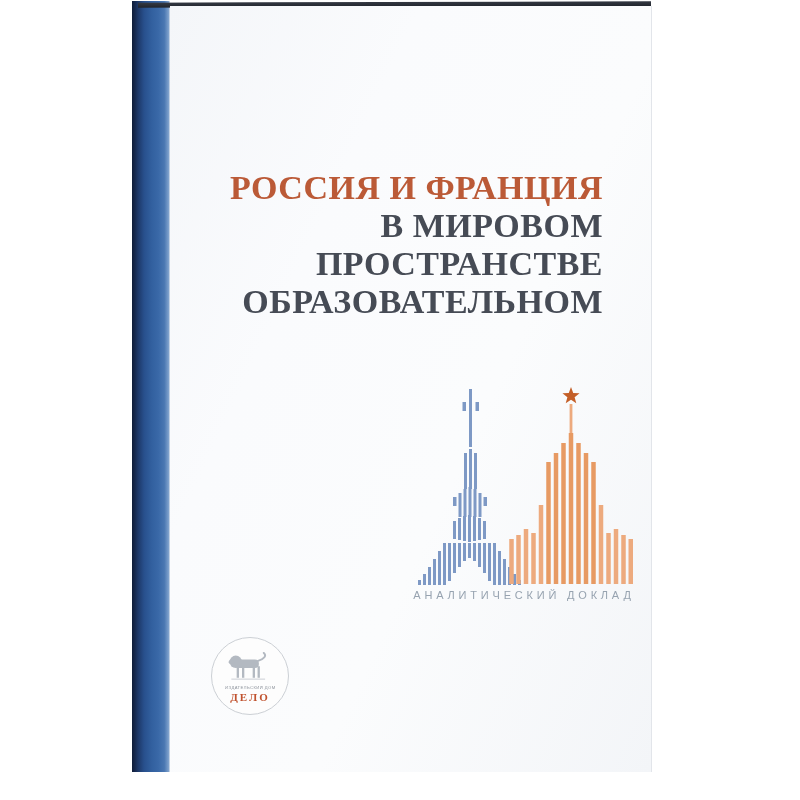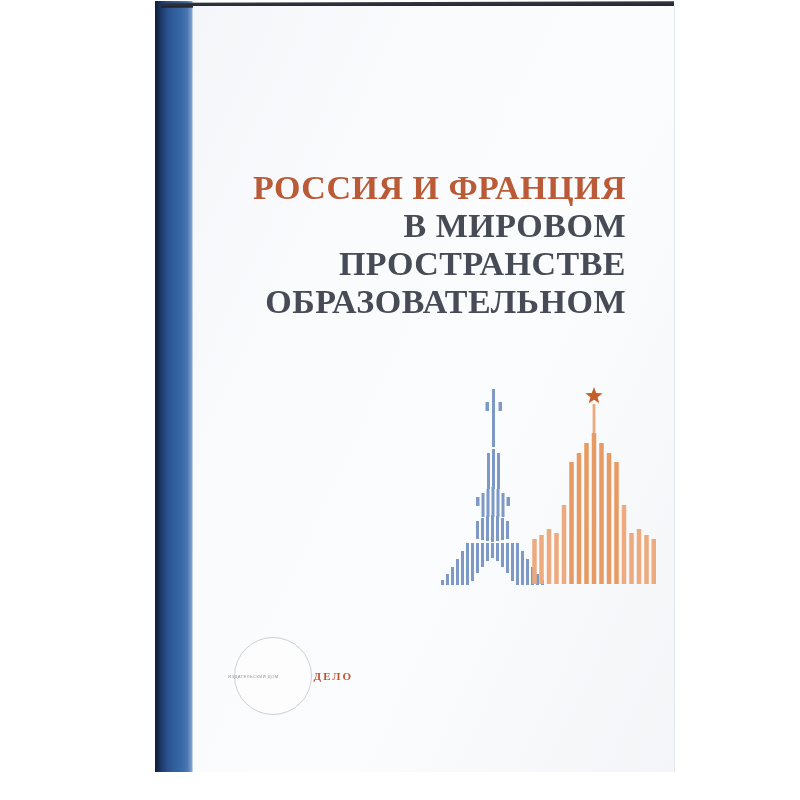--- a/index.html
+++ b/index.html
@@ -2,21 +2,21 @@
 <html><head>
 <meta charset="utf-8">
 <style>
   html,body{margin:0;padding:0;}
   body{
     width:800px;height:800px;position:relative;overflow:hidden;
     background:#ffffff;
     font-family:"Liberation Sans", sans-serif;
   }
   .book{
-    position:absolute;left:155px;top:0;width:520px;height:772px;
+    position:absolute;left:132px;top:0;width:520px;height:772px;
   }
   .book-top-edge{
     position:absolute;left:6px;top:2px;right:1px;height:5px;
     background:linear-gradient(180deg,#343943,#20242c);
     transform:rotate(-0.15deg);
   }
   .spine{
     position:absolute;left:0;top:1px;bottom:0;width:38px;
     background:linear-gradient(90deg,
       #0f1d38 0%, #16294e 8%, #1d3868 16%, #28508d 32%,
@@ -44,21 +44,21 @@
     text-align:center;
     font-size:11px;letter-spacing:3.8px;
     color:#97a3b0;white-space:nowrap;
   }
   .publisher-logo{
     position:absolute;left:41px;top:631px;width:78px;height:78px;
     border-radius:50%;
     border:1px solid #ccd0d5;
     background:#fdfdfd;
     box-sizing:border-box;
-    display:flex;flex-direction:row;align-items:center;justify-content:center;
+    display:flex;flex-direction:column;align-items:center;justify-content:center;
   }
   .logo-lion{margin-top:2px;}
   .logo-line1{
     font-size:10px;color:#8d939c;letter-spacing:1px;white-space:nowrap;
     transform:scale(0.42);transform-origin:center;height:7px;line-height:7px;
   }
   .logo-name{
     font-family:"Liberation Serif", serif;font-weight:700;
     font-size:11px;letter-spacing:2px;color:#c0522e;line-height:12px;
   }
@@ -144,20 +144,21 @@
         <rect x="37.25" y="75" width="4.5" height="122"></rect>
         <rect x="44.75" y="66" width="4.5" height="131"></rect>
         <rect x="52.25" y="56" width="4.5" height="141"></rect>
         <rect x="59.75" y="46" width="4.5" height="151"></rect>
         <rect x="67.25" y="56" width="4.5" height="141"></rect>
         <rect x="74.75" y="66" width="4.5" height="131"></rect>
         <rect x="82.25" y="75" width="4.5" height="122"></rect>
       </g>
     </svg>
 
+    <div class="subtitle">АНАЛИТИЧЕСКИЙ ДОКЛАД</div>
 
     <div class="publisher-logo">
       <svg class="logo-lion" width="54" height="32" viewBox="0 0 60 36" xmlns="http://www.w3.org/2000/svg">
         <g fill="#b3b9c1">
           <circle cx="14" cy="11" r="7"></circle>
           <rect x="6" y="9" width="6" height="4.5" rx="2"></rect>
           <rect x="13" y="8.5" width="27" height="9.5" rx="4.5"></rect>
           <rect x="15" y="16" width="2.6" height="13"></rect>
           <rect x="21" y="16" width="2.6" height="13"></rect>
           <rect x="33" y="16" width="2.6" height="13"></rect>

